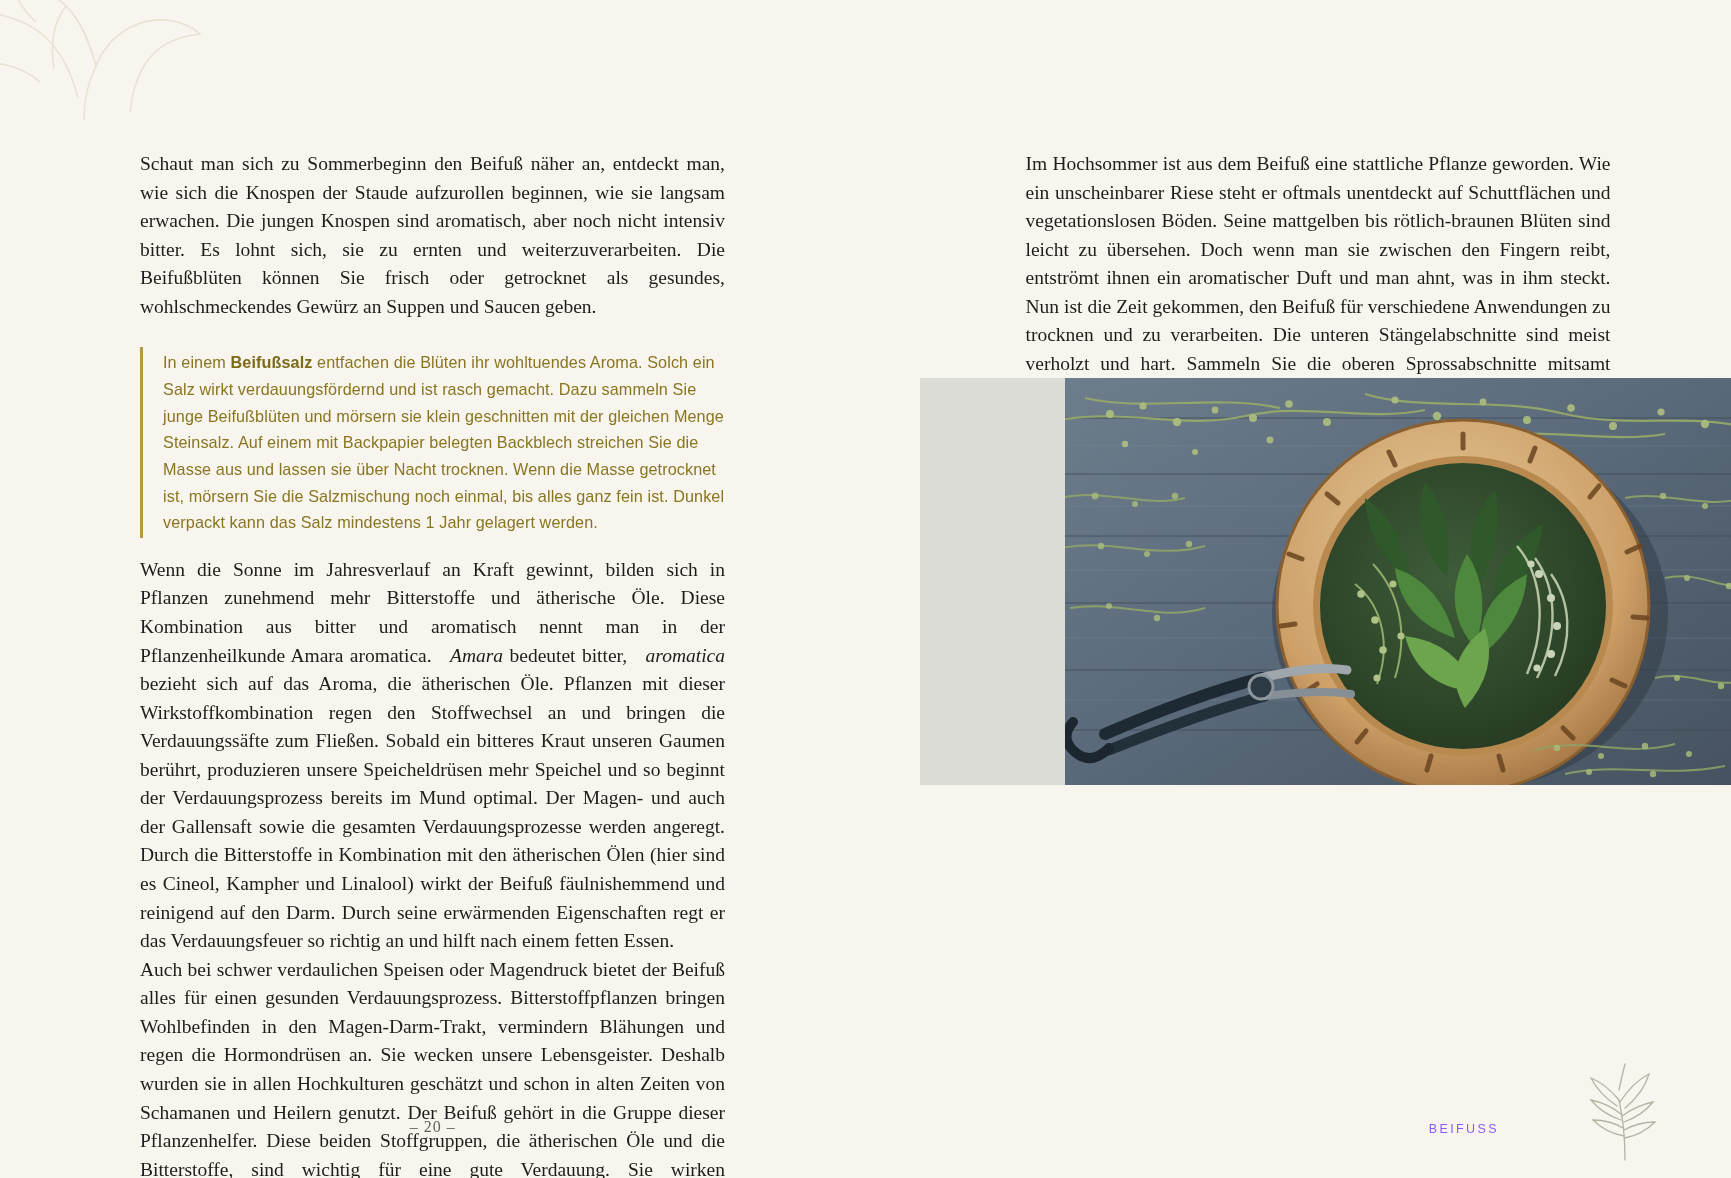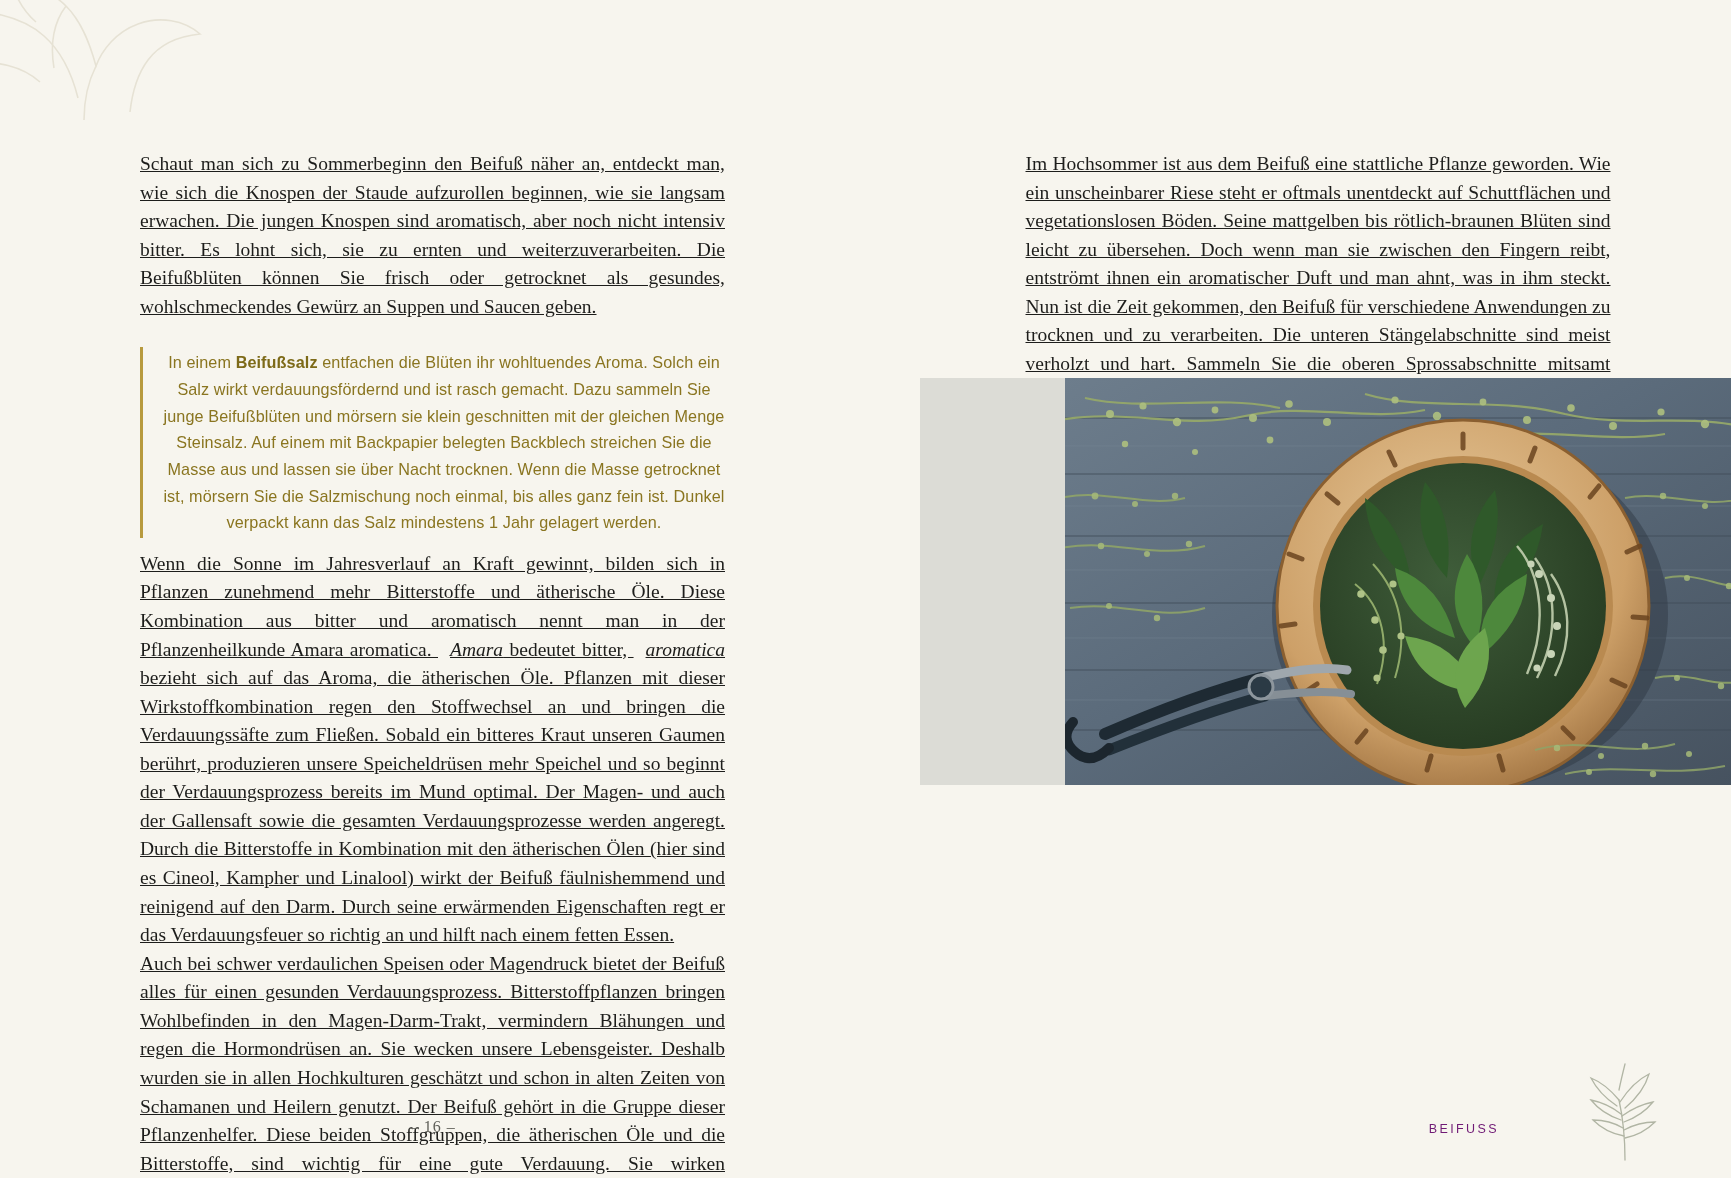--- a/index.html
+++ b/index.html
@@ -49,36 +49,35 @@
     text-align: justify;
     -webkit-hyphens: auto;
     hyphens: auto;
   }
   .col.left  { left: 140px; }
   .col.right { left: 160px; }
 
   .col p {
     margin: 0 0 0 0;
     text-indent: 0;
-    text-decoration: underline;
   }
   .col p + p { margin-top: 0; }
 
   em { font-style: italic; margin-left: 12px; }
 
   
   .recipe {
     border-left: 3px solid #b79a3e;
     padding: 2px 0 2px 20px;
-    margin: 26px 0 12px 0;
+    margin: 26px 0 18px 0;
     color: #8a7520;
     font-family: "Liberation Sans", sans-serif;
     font-size: 16.2px;
     line-height: 1.645;
-    text-align: center;
+    text-align: left;
     letter-spacing: .1px;
   }
   .recipe.right-box {
     margin-left: 22px;
     width: 560px;
   }
   .recipe b {
     font-weight: 700;
     color: #7d6a18;
   }
@@ -122,21 +121,21 @@
   .folio.left  { left: 0; width: 100%; text-align: center; }
   .folio.right { left: 0; width: 100%; text-align: center; }
 
   .running-head {
     position: absolute;
     bottom: 42px;
     right: 232px;
     font-family: "Liberation Sans", sans-serif;
     font-size: 12.5px;
     letter-spacing: 2.4px;
-    color: #701a75;
+    color: #8b5cf6;
   }
   .corner-sprig {
     position: absolute;
     right: 60px;
     bottom: 16px;
     width: 92px;
     height: 100px;
     opacity: .75;
   }
 </style>
@@ -163,21 +162,21 @@
         <span>In einem </span><b>Beifußsalz</b><span> entfachen die Blüten ihr wohltuendes Aroma. Solch ein Salz wirkt verdauungsfördernd und ist rasch gemacht. Dazu sammeln Sie junge Beifußblüten und mörsern sie klein geschnitten mit der gleichen Menge Steinsalz. Auf einem mit Backpapier belegten Backblech streichen Sie die Masse aus und lassen sie über Nacht trocknen. Wenn die Masse getrocknet ist, mörsern Sie die Salzmischung noch einmal, bis alles ganz fein ist. Dunkel verpackt kann das Salz mindestens 1 Jahr gelagert werden.</span>
       </div>
 
       <p>
         <span>Wenn die Sonne im Jahresverlauf an Kraft gewinnt, bilden sich in Pflanzen zunehmend mehr Bitterstoffe und ätherische Öle. Diese Kombination aus bitter und aromatisch nennt man in der Pflanzenheilkunde Amara aromatica. </span><em>Amara</em><span> bedeutet bitter, </span><em>aromatica</em><span> bezieht sich auf das Aroma, die ätherischen Öle. Pflanzen mit dieser Wirkstoffkombination regen den Stoffwechsel an und bringen die Verdauungssäfte zum Fließen. Sobald ein bitteres Kraut unseren Gaumen berührt, produzieren unsere Speicheldrüsen mehr Speichel und so beginnt der Verdauungsprozess bereits im Mund optimal. Der Magen- und auch der Gallensaft sowie die gesamten Verdauungsprozesse werden angeregt. Durch die Bitterstoffe in Kombination mit den ätherischen Ölen (hier sind es Cineol, Kampher und Linalool) wirkt der Beifuß fäulnishemmend und reinigend auf den Darm. Durch seine erwärmenden Eigenschaften regt er das Verdauungsfeuer so richtig an und hilft nach einem fetten Essen.</span>
       </p>
 
       <p>Auch bei schwer verdaulichen Speisen oder Magendruck bietet der Beifuß alles für einen gesunden Verdauungsprozess. Bitterstoffpflanzen bringen Wohlbefinden in den Magen-Darm-Trakt, vermindern Blähungen und regen die Hormondrüsen an. Sie wecken unsere Lebensgeister. Deshalb wurden sie in allen Hochkulturen geschätzt und schon in alten Zeiten von Schamanen und Heilern genutzt. Der Beifuß gehört in die Gruppe dieser Pflanzenhelfer. Diese beiden Stoffgruppen, die ätherischen Öle und die Bitterstoffe, sind wichtig für eine gute Verdauung. Sie wirken antibakteriell und pilzfeindlich und zugleich wecken sie unsere Hormone.</p>
     </div>
 
-    <div class="folio left">– 16 –</div>
+    <div class="folio left">– 20 –</div>
   </section>
 
   <section class="page">
     <div class="col right">
 
       <p>Im Hochsommer ist aus dem Beifuß eine stattliche Pflanze geworden. Wie ein unscheinbarer Riese steht er oftmals unentdeckt auf Schuttflächen und vegetationslosen Böden. Seine mattgelben bis rötlich-braunen Blüten sind leicht zu übersehen. Doch wenn man sie zwischen den Fingern reibt, entströmt ihnen ein aromatischer Duft und man ahnt, was in ihm steckt. Nun ist die Zeit gekommen, den Beifuß für verschiedene Anwendungen zu trocknen und zu verarbeiten. Die unteren Stängelabschnitte sind meist verholzt und hart. Sammeln Sie die oberen Sprossabschnitte mitsamt Blättern und Blüten. Sie werden als Strauß zusammengebunden und kopfüber zum Trocknen aufgehängt. Nach einiger Zeit kann der trockene Stängel abgerebelt werden.</p>
 
       <div class="recipe right-box">
         <span>Für einen </span><b>Beifußtee</b><span> geben Sie ½–1 TL frisches oder getrocknetes Beifußkraut in eine Tasse und übergießen mit heißem Wasser. Den Tee lassen Sie für 10 Minuten abgedeckt ziehen, so können die ätherischen Öle nicht verfliegen. Der Tee mit seinen kraftvollen Bitterstoffen wird nicht gesüßt, sonst hebt man deren Wirkung auf.</span>
       </div>

